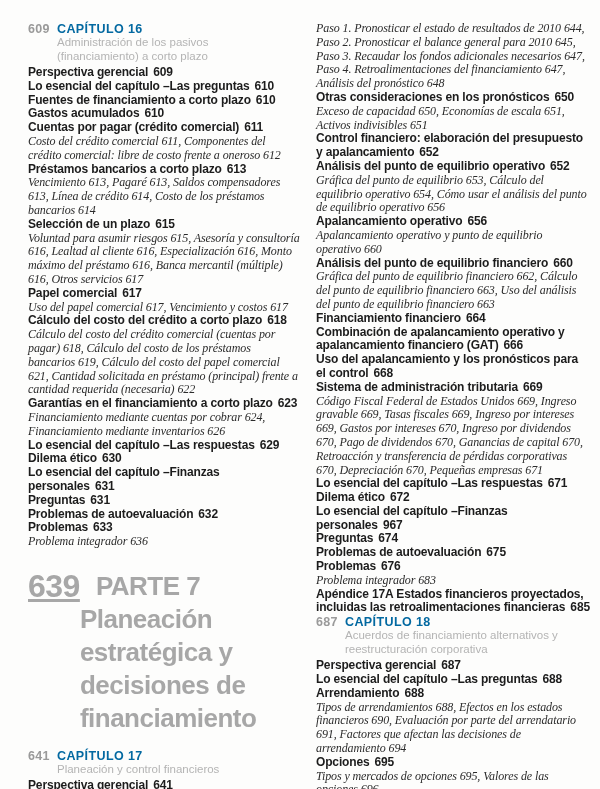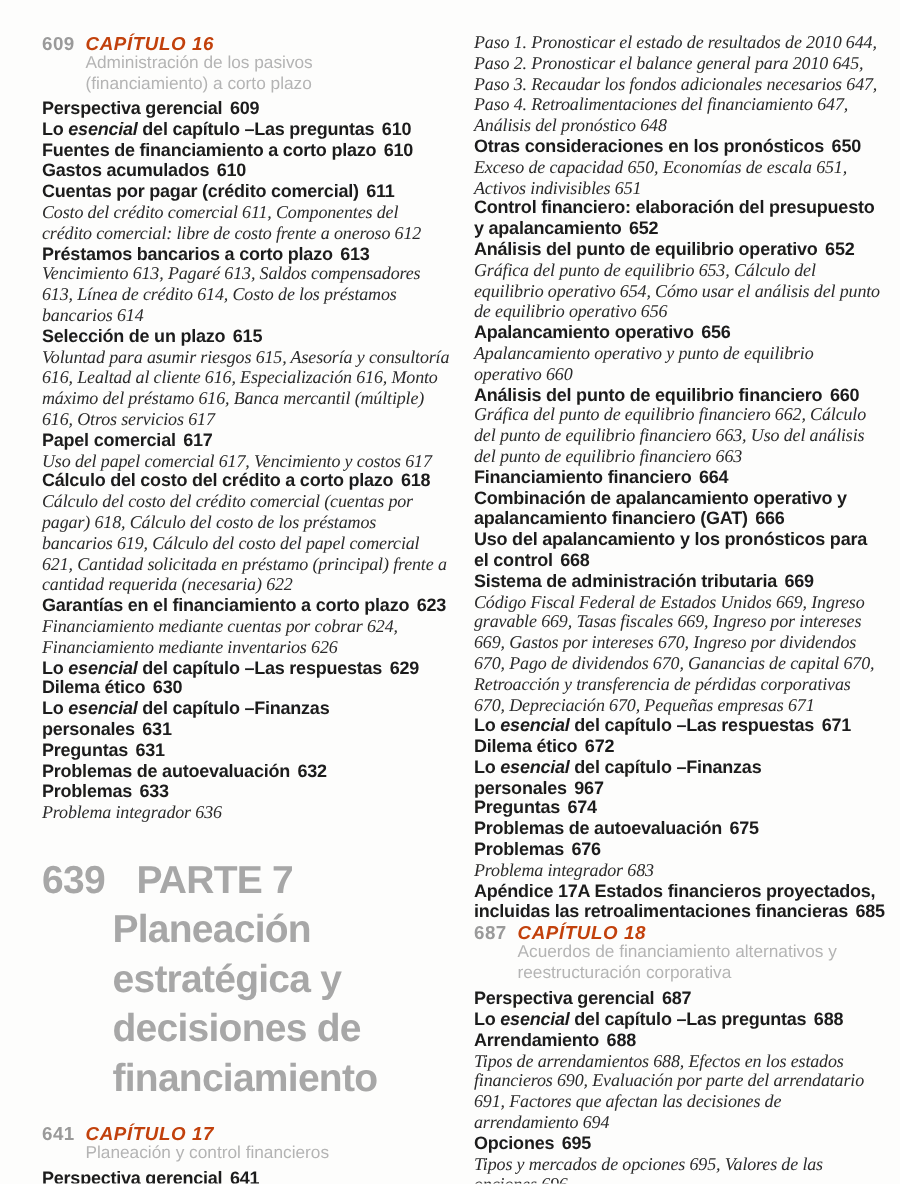--- a/index.html
+++ b/index.html
@@ -13,33 +13,33 @@
   }
   .page{position:absolute;inset:0;}
   .col{position:absolute;top:22px;}
   .col0{left:28px;width:272px;}
   .col1{left:316px;width:274px;}
 
   
   .chapter{display:flex;margin:0 0 3px 0;color:#9a9a9a;}
   .ch-num{flex:0 0 29px;font-weight:bold;font-size:12.5px;line-height:14px;letter-spacing:.3px;}
   .ch-right{flex:1;}
-  .ch-label{font-weight:bold;font-size:12.5px;line-height:14px;letter-spacing:.4px;color:#c2410c;font-style:italic;}
+  .ch-label{font-weight:bold;font-size:12.5px;line-height:14px;letter-spacing:.4px;color:#0369a1;}
   .ch-subtitle{font-size:11.5px;line-height:13.5px;color:#b4b4b4;max-width:225px;}
 
   
   .part{display:flex;margin:21px 0 14px 0;color:#a7a7a7;}
-  .part-num{flex:0 0 47px;font-weight:bold;font-size:26px;line-height:33px;letter-spacing:-.5px;}
+  .part-num{flex:0 0 47px;font-weight:bold;font-size:32px;line-height:33px;letter-spacing:-.5px;text-decoration:underline;}
   .part-right{flex:1;}
   .part-label{font-weight:bold;font-size:26px;line-height:33px;letter-spacing:-.5px;margin-left:16px;}
   .part-title{font-weight:bold;font-size:26px;line-height:33px;letter-spacing:-.5px;max-width:205px;}
 
   
   .main{margin:0;font-weight:bold;font-size:12px;line-height:13.8px;letter-spacing:-.15px;color:#1c1c1c;}
-  .main .em{font-style:italic;}
+  .main .em{}
   .main .pg{margin-left:5px;}
   .sub{margin:0;font-family:"Liberation Serif",serif;font-style:italic;font-size:12px;line-height:13.8px;color:#2b2b2b;letter-spacing:-.1px;}
 </style>
 </head>
 <body>
 
 <div class="page">
   <div class="col col0">
       <div class="chapter">
         <span class="ch-num">609</span>

